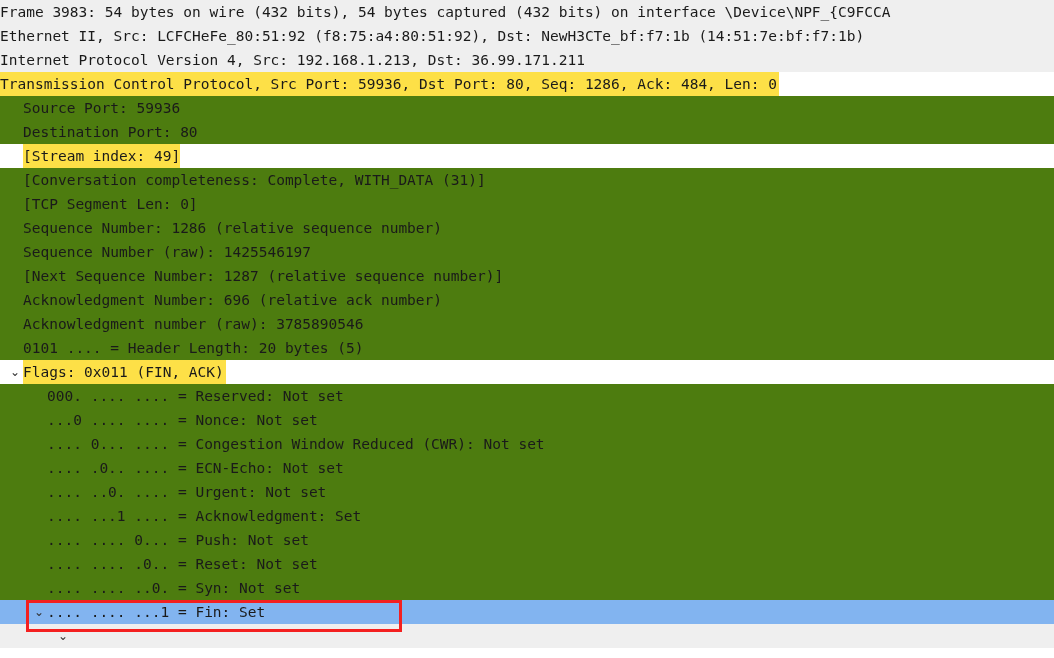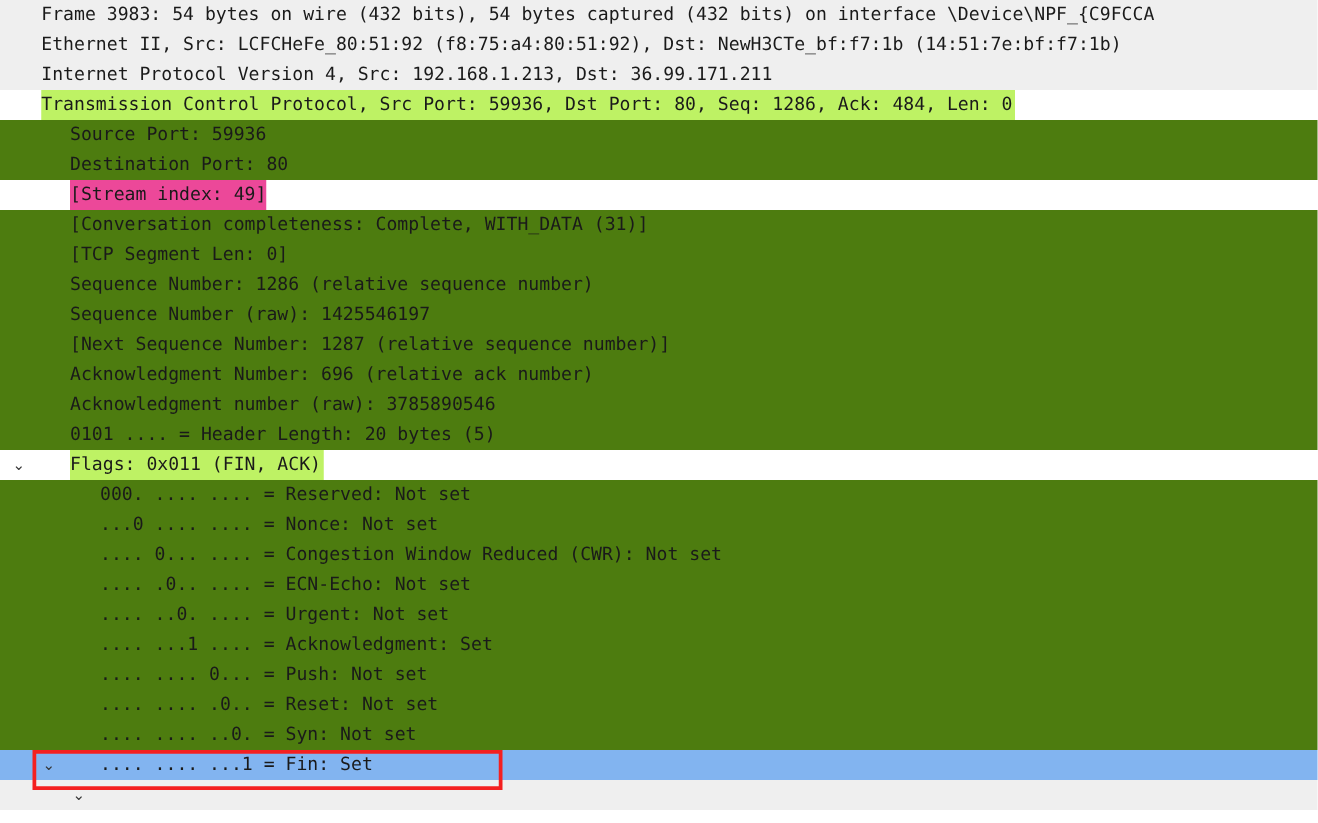--- a/index.html
+++ b/index.html
@@ -23,21 +23,20 @@
     height: 658px;
   }
 
   .row {
     position: relative;
     height: 24px;
     line-height: 24px;
     white-space: nowrap;
     overflow: hidden;
     display: block;
-    padding-left: 33px;
   }
 
   .row .chev {
     position: absolute;
     top: 0;
     width: 14px;
     height: 24px;
     line-height: 24px;
     text-align: center;
     font-family: "DejaVu Sans", "Liberation Sans", sans-serif;
@@ -60,27 +59,27 @@
   .lvl3 .txt { margin-left: 71px; }
   .lvl1 .chev { left: 8px; }
   .lvl2 .chev { left: 32px; }
   .lvl3 .chev { left: 56px; }
 
   
   .bg-gray   { background: #efefef; }
   .bg-cyan   { background: #aefff4; }
   .bg-cyan .txt { background: #aefff4; }
   .bg-litblue{ background: #ffffff; }
-  .bg-litblue .txt { background: #ec4899; }
+  .bg-litblue .txt { background: #fde047; }
   .bg-white  { background: #4d7c0f; }
   .bg-sel    { background: #82b4f0; }
 
   
   .bg-cyan { background: transparent; }
-  .bg-cyan .txt { background: #bef264; padding-right: 2px; }
+  .bg-cyan .txt { background: #fde047; padding-right: 2px; }
 
   
   #annotation-box {
     position: absolute;
     left: 26px;
     top: 600px;
     width: 376px;
     height: 32px;
     border: 3px solid #f42020;
     box-sizing: border-box;

